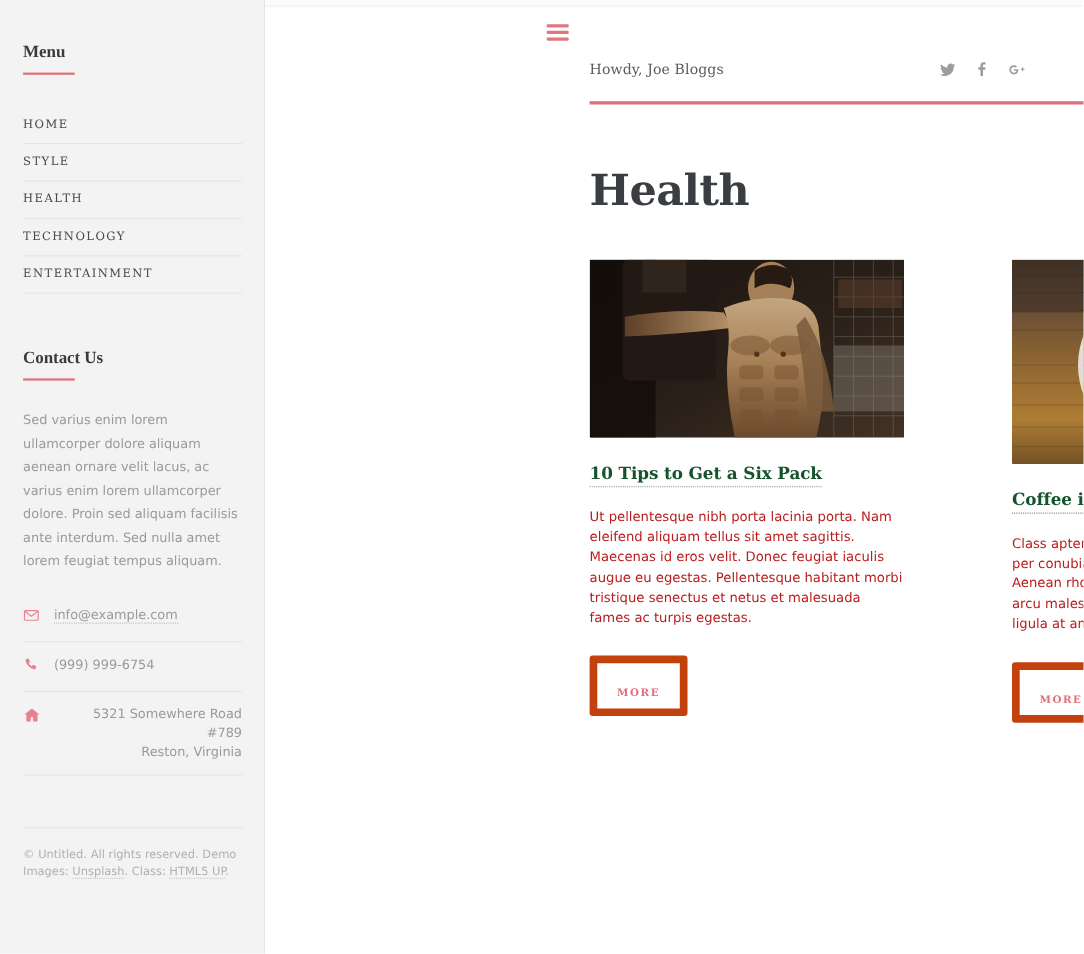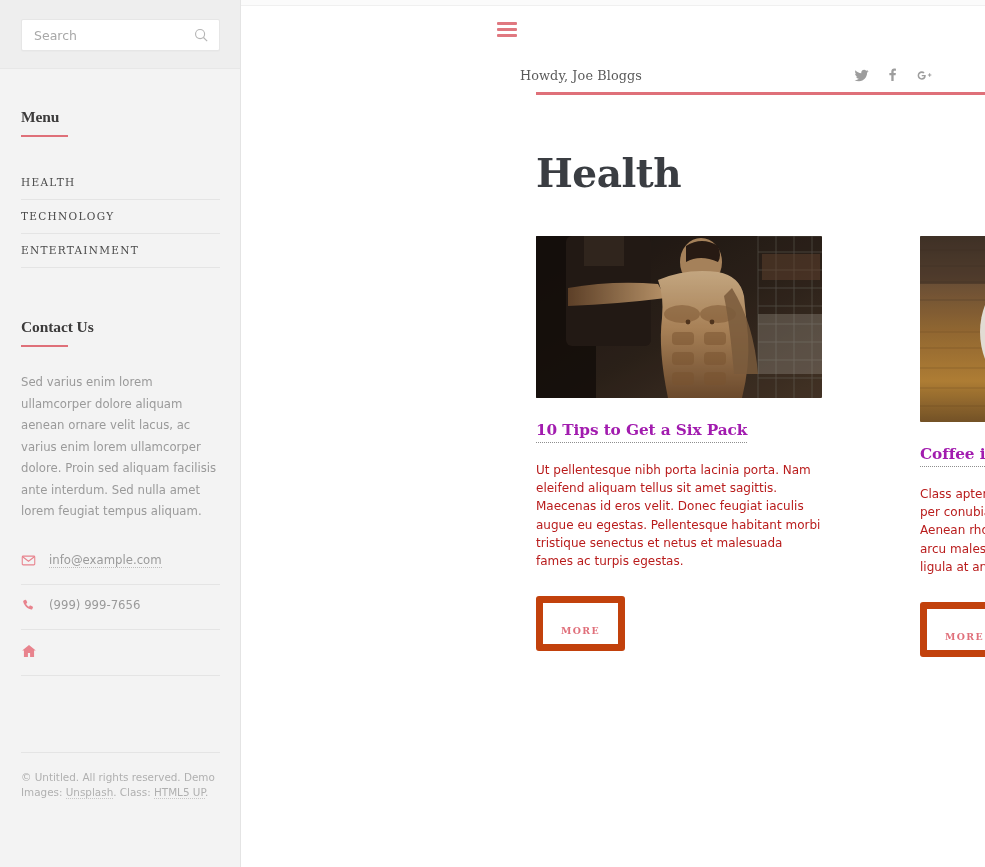--- a/index.html
+++ b/index.html
@@ -140,26 +140,25 @@
     cursor: pointer;
   }
   .hamburger span {
     display: block; height: 3px; width: 20px;
     background: #e07880; margin-bottom: 3px; border-radius: 1px;
   }
   .hamburger span:last-child { margin-bottom: 0; }
 
   .howdy-row {
     position: absolute;
-    left: 279px; right: 52px;
+    left: 295px; right: 52px;
     top: 56px;
     display: flex;
     align-items: flex-start;
     justify-content: space-between;
-    margin-top: 12px;
   }
   .howdy {
     font-family: "DejaVu Serif", serif;
     font-size: 12.8px;
     color: #5a5a5a;
     letter-spacing: 0.1px;
   }
   .socials { display: flex; align-items: center; gap: 16px; color: #9d9d9d; }
   .socials a { color: #9d9d9d; display: inline-flex; }
 
@@ -204,21 +203,21 @@
   }
   .thumb-1 { height: 162px; }
   .thumb-2 { height: 186px; }
 
   .post-title {
     display: inline-block;
     margin-top: 23px;
     font-family: "DejaVu Serif", serif;
     font-weight: bold;
     font-size: 15.3px;
-    color: #a21caf;
+    color: #14532d;
     text-decoration: none;
     border-bottom: 1px dotted #8e8e8e;
     padding-bottom: 3px;
     letter-spacing: -0.1px;
   }
   .post-body {
     margin-top: 18px;
     font-size: 12px;
     line-height: 18.2px;
     color: #b91c1c;
@@ -241,38 +240,33 @@
     text-align: center;
   }
 </style>
 </head>
 <body>
 
 <div class="page">
 
   <aside class="sidebar">
 
-    <div class="sidebar-top">
-      <div class="search-wrap">
-        <input class="search-input" type="text" placeholder="Search" style="">
-        <span class="search-icon">
-          <svg viewBox="0 0 24 24" width="17" height="17" fill="none" stroke="currentColor" stroke-width="1.6">
-            <circle cx="10" cy="10" r="6.4"></circle>
-              <line x1="14.8" y1="14.8" x2="20" y2="20"></line>
-          </svg>
-        </span>
-      </div>
-    </div>
 
     <div class="sidebar-body">
 
       <section class="menu-section">
         <h2 class="sec-title">Menu</h2>
         <div class="sec-rule"></div>
         <ul class="menu-list">
+          <li>
+            <a class="menu-link" href="#">HOME</a>
+          </li>
+          <li>
+            <a class="menu-link" href="#">STYLE</a>
+          </li>
           <li>
             <a class="menu-link" href="#">HEALTH</a>
           </li>
           <li>
             <a class="menu-link" href="#">TECHNOLOGY</a>
           </li>
           <li>
             <a class="menu-link" href="#">ENTERTAINMENT</a>
           </li>
         </ul>
@@ -294,28 +288,30 @@
             <span class="c-text">
               <a href="#">info@example.com</a>
             </span>
           </li>
           <li>
             <span class="c-icon">
               <svg viewBox="0 0 24 24" width="15" height="15" fill="currentColor">
                 <path d="M6.6 2.8c.7-.3 1.5 0 1.8.7l1.4 3c.3.6.1 1.4-.5 1.8l-1.2.8c.9 2.1 2.6 3.8 4.7 4.7l.8-1.2c.4-.6 1.2-.8 1.8-.5l3 1.4c.7.3 1 1.1.7 1.8l-1 2.2c-.3.7-1.1 1.1-1.8.9C9.9 17.1 4.9 12.1 3.5 5.6c-.2-.8.2-1.6.9-1.8z"></path>
               </svg>
             </span>
-            <span class="c-text">(999) 999-7656</span>
+            <span class="c-text">(999) 999-6754</span>
           </li>
           <li>
             <span class="c-icon">
               <svg viewBox="0 0 24 24" width="16" height="16" fill="currentColor">
                 <path d="M12 3 1.8 11.3h2.6V21h6V15h3.2v6h6v-9.7h2.6z"></path>
               </svg>
             </span>
+            <span class="c-text" style="white-space:pre-line">5321 Somewhere Road #789
+Reston, Virginia</span>
           </li>
         </ul>
       </section>
 
       <div class="copyright">
         <span>© Untitled. All rights reserved. Demo Images: </span><a href="#">Unsplash</a><span>. Class: </span><a href="#">HTML5 UP</a><span>.</span>
       </div>
 
     </div>
   </aside>

